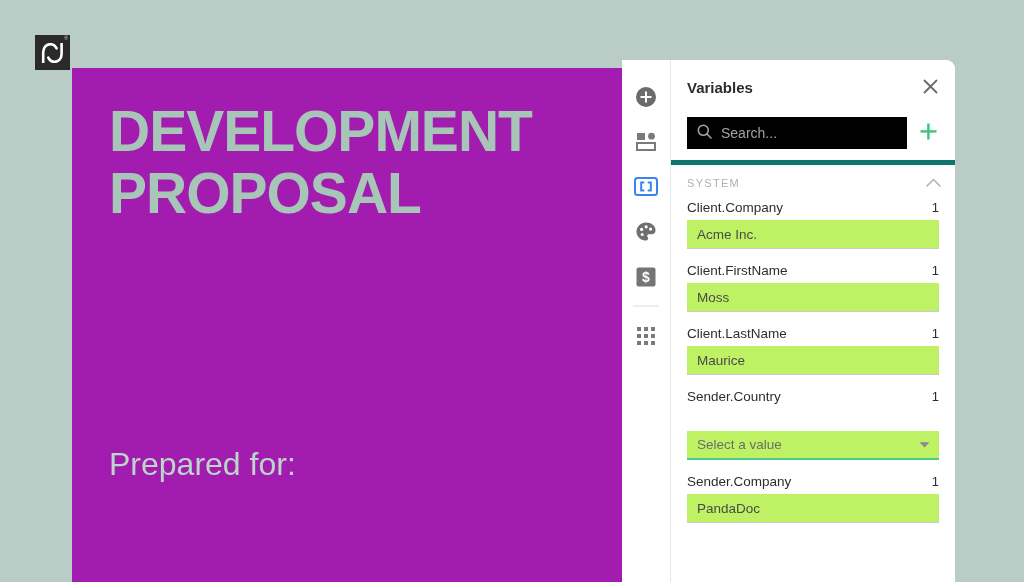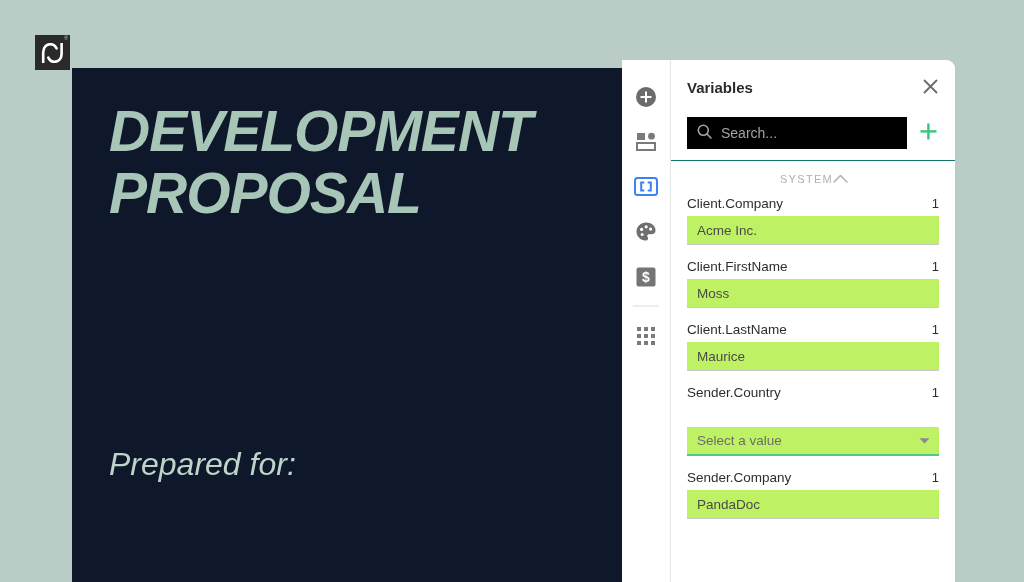--- a/index.html
+++ b/index.html
@@ -42,23 +42,22 @@
     line-height: 1;
   }
 
   
   .doc {
     position: absolute;
     left: 72px;
     top: 68px;
     width: 550px;
     height: 514px;
-    background: #0f172a;
+    background: #a21caf;
     overflow: hidden;
-    font-style: italic;
   }
   .doc-title {
     position: absolute;
     left: 37px;
     top: 33px;
     width: 470px;
     color: #a7c6b8;
     font-size: 57px;
     font-weight: bold;
     line-height: 1.08;
@@ -138,21 +137,21 @@
     left: 49px;
     top: 0;
     width: 284px;
     height: 100%;
     background: #fff;
     border-top-right-radius: 9px;
     overflow: hidden;
   }
   .panel-head {
     height: 100px;
-    border-bottom: 1px solid #0f766e;
+    border-bottom: 5px solid #0f766e;
     position: relative;
   }
   .panel-title {
     position: absolute;
     left: 16px;
     top: 19px;
     font-size: 15px;
     font-weight: bold;
     color: #2b2b2b;
   }
@@ -200,21 +199,21 @@
     justify-content: center;
     cursor: pointer;
   }
 
   .group-head {
     height: 35px;
     position: relative;
     padding: 0 14px 0 16px;
     display: flex;
     align-items: center;
-    justify-content: center;
+    justify-content: space-between;
   }
   .group-label {
     font-size: 11px;
     letter-spacing: 1.3px;
     color: #b0b0b0;
   }
   .group-chevron {
     display: flex;
     align-items: center;
     cursor: pointer;

